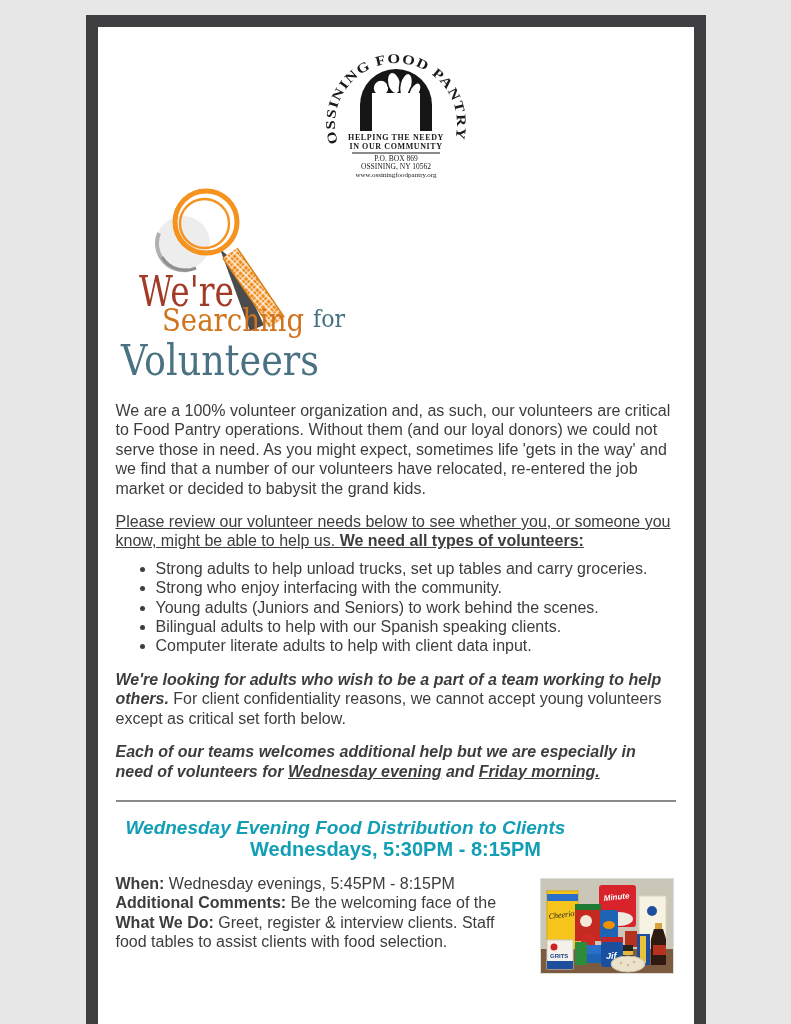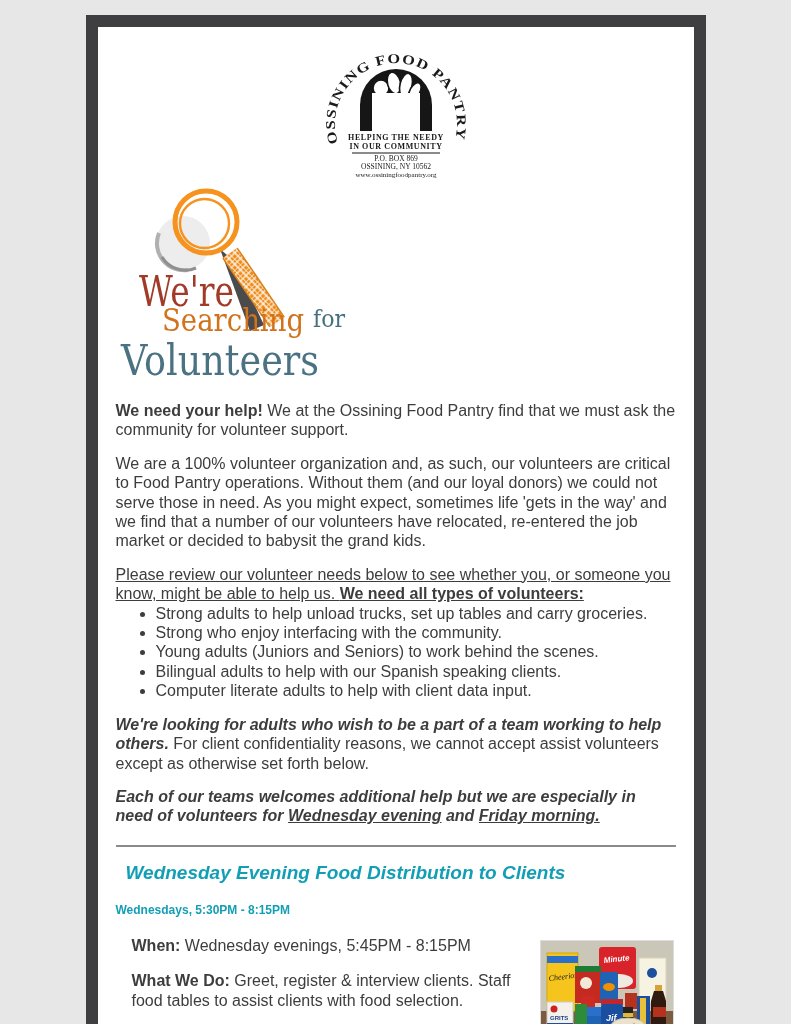--- a/index.html
+++ b/index.html
@@ -18,33 +18,33 @@
   }
   .inner{padding:0 18px;}
   .logo-wrap{text-align:center;margin-top:16px;}
   .hero-wrap{text-align:left;margin-top:2px;}
   p, .details{
     font-size:16px;line-height:19.4px;color:#3d3d3d;margin:14px 0;
   }
   .b{font-weight:bold;}
   .bi{font-weight:bold;font-style:italic;}
   .u{text-decoration:underline;text-align:right;}
-  ul.needs{margin:0 0 14px;padding:0 0 0 40px;list-style:disc;}
+  ul.needs{margin:8px 0 14px;padding:0 0 0 40px;list-style:disc;}
   ul.needs li{font-size:16px;line-height:19.4px;color:#3d3d3d;}
   hr.rule{border:none;border-top:2px solid #8a8a8a;margin:19px 0 0;}
   .sec-title{
     color:#129fb5;font-weight:bold;font-style:italic;
     font-size:19px;line-height:21px;margin:15px 10px 0;
   }
   .sec-sub{
-    color:#129fb5;font-weight:bold;font-size:12px;line-height:20px;
-    margin:17px 0 0;
+    color:#129fb5;font-weight:bold;font-size:20px;line-height:20px;
+    text-align:center;margin:1px 0 0;
   }
   .details{margin-top:15px;}
-  .details .row{margin:16px;}
+  .details .row{margin:0;}
   .photo{float:right;margin:4px 2px 6px 10px;border:1px solid #ddd;}
   svg text{user-select:none;}
 </style>
 </head>
 <body>
 
 <div class="frame">
   <div class="inner">
 
     <div class="logo-wrap">
@@ -100,35 +100,34 @@
         </g>
         <g font-family="'DejaVu Serif', serif">
           <text x="23" y="121" font-size="42" fill="#a13b28" textLength="95" lengthAdjust="spacingAndGlyphs">We're</text>
           <text x="46" y="146" font-size="32" fill="#d1731d" textLength="142" lengthAdjust="spacingAndGlyphs">Searching</text>
           <text x="197" y="142" font-size="25" fill="#44707f" textLength="32" lengthAdjust="spacingAndGlyphs">for</text>
           <text x="5" y="190" font-size="42" fill="#4a7282" textLength="198" lengthAdjust="spacingAndGlyphs">Volunteers</text>
         </g>
       </svg>
     </div>
 
-    <p><span class="b">We need your help!</span><span> We at the Ossining Food Pantry find that we must ask the community for volunteer support.</span></p>
 
     <p>We are a 100% volunteer organization and, as such, our volunteers are critical to Food Pantry operations. Without them (and our loyal donors) we could not serve those in need. As you might expect, sometimes life 'gets in the way' and we find that a number of our volunteers have relocated, re-entered the job market or decided to babysit the grand kids.</p>
 
     <p style="margin-bottom:0;text-decoration:underline;"><span>Please review our volunteer needs below to see whether you, or someone you know, might be able to help us. </span><span class="b">We need all types of volunteers:</span></p>
 
     <ul class="needs">
       <li>Strong adults to help unload trucks, set up tables and carry groceries.</li>
       <li>Strong who enjoy interfacing with the community.</li>
       <li>Young adults (Juniors and Seniors) to work behind the scenes.</li>
       <li>Bilingual adults to help with our Spanish speaking clients.</li>
       <li>Computer literate adults to help with client data input.</li>
     </ul>
 
-    <p><span class="bi">We're looking for adults who wish to be a part of a team working to help others.</span><span> For client confidentiality reasons, we cannot accept assist volunteers except as otherwise set forth below.</span></p>
+    <p><span class="bi">We're looking for adults who wish to be a part of a team working to help others.</span><span> For client confidentiality reasons, we cannot accept young volunteers except as critical set forth below.</span></p>
 
     <p class="bi"><span>Each of our teams welcomes additional help but we are especially in need of volunteers for </span><span class="u">Wednesday evening</span><span> and </span><span class="u">Friday morning.</span></p>
 
     <hr class="rule">
 
     <div class="sec-title">Wednesday Evening Food Distribution to Clients</div>
     <div class="sec-sub">Wednesdays, 5:30PM - 8:15PM</div>
 
     <div class="details">
       <svg class="photo" width="132" height="94" viewBox="0 0 132 94">
@@ -198,18 +197,18 @@
         </g>
 
         <g>
           <ellipse cx="87" cy="85" rx="17" ry="8" fill="#ece2cc" stroke="#cbbfa4"></ellipse>
           <circle cx="80" cy="84" r="1.2" fill="#c9b98f"></circle>
             <circle cx="87" cy="86" r="1.2" fill="#c9b98f"></circle>
             <circle cx="93" cy="83" r="1.2" fill="#c9b98f"></circle>
         </g>
       </svg>
       <div class="row"><span class="b">When:</span><span> Wednesday evenings, 5:45PM - 8:15PM</span></div>
+      <div class="row"><span class="b">Additional Comments:</span><span> Be the welcoming face of the</span></div>
       <div class="row"><span class="b">What We Do:</span><span> Greet, register &amp; interview clients. Staff food tables to assist clients with food selection.</span></div>
-      <div class="row"><span class="b">Additional Comments:</span><span> Be the welcoming face of the</span></div>
     </div>
 
   </div>
 </div>
 
 </body></html>

